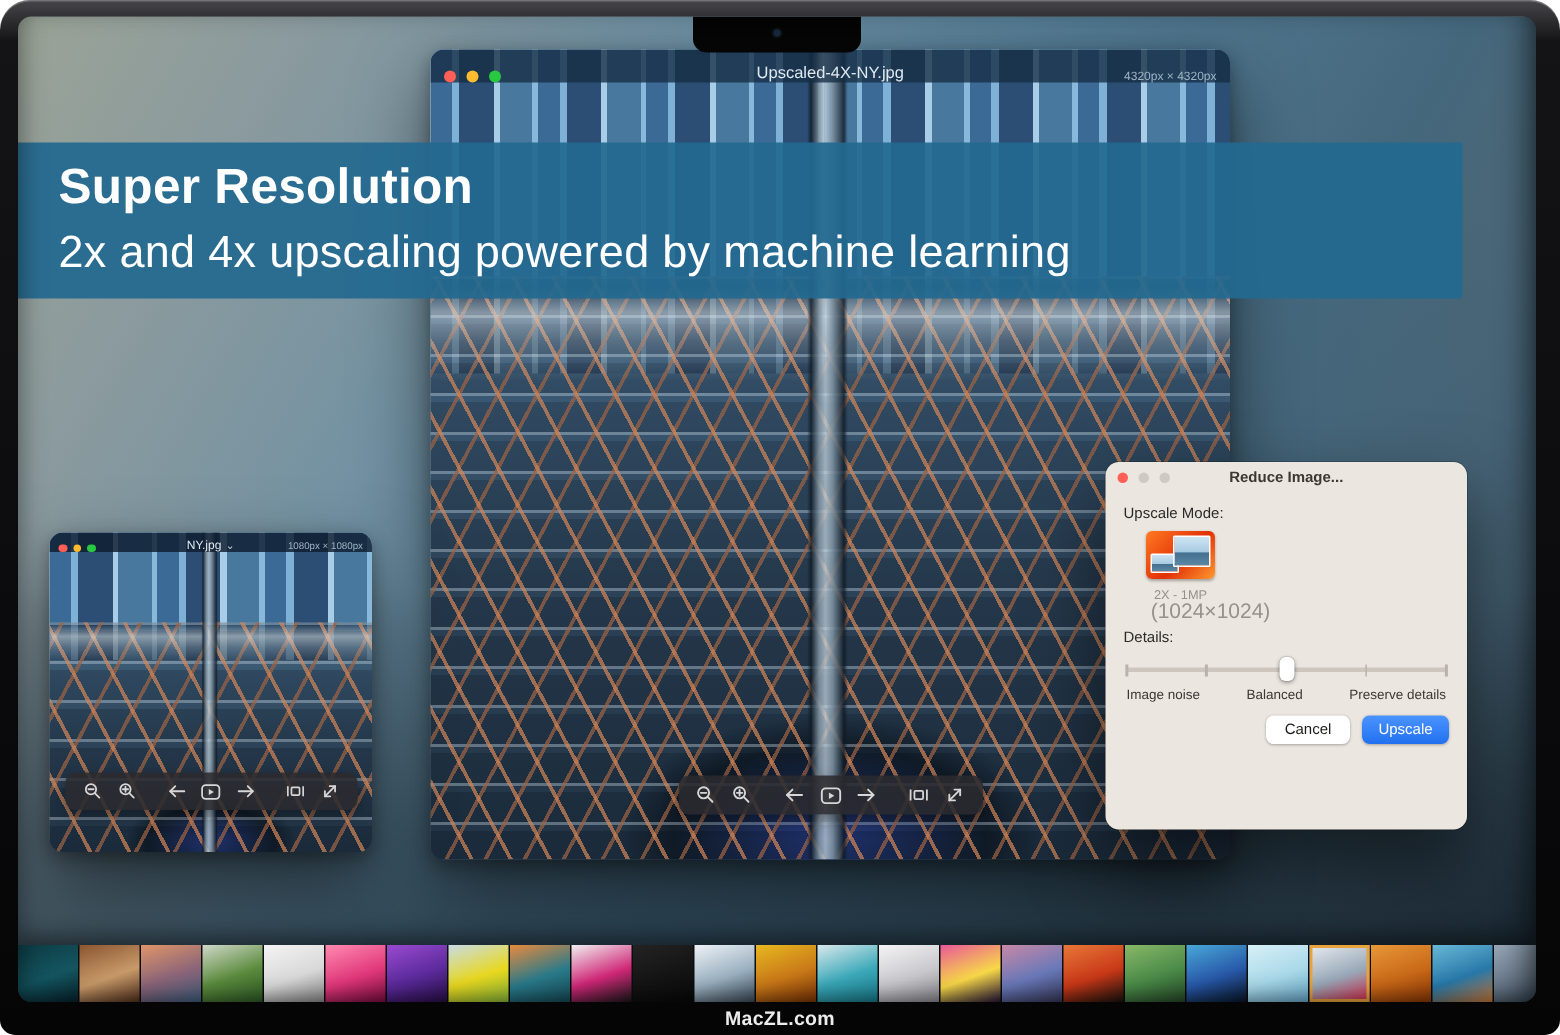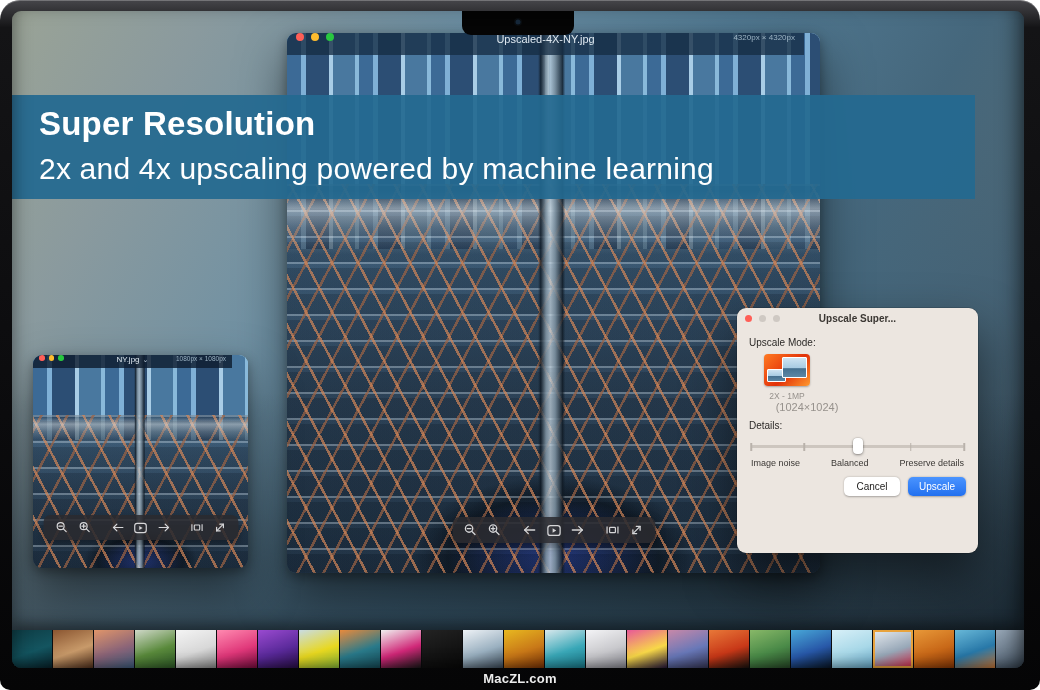--- a/index.html
+++ b/index.html
@@ -21,21 +21,21 @@
   .screen::after{content:"";position:absolute;inset:0;pointer-events:none;z-index:35;
     box-shadow:inset -16px 0 22px -12px rgba(0,0,0,.6),inset 14px 0 18px -12px rgba(0,0,0,.35),inset 0 -10px 16px -8px rgba(0,0,0,.4);}
 
   .notch{position:absolute;top:0;left:50%;transform:translateX(-50%);width:112px;height:24px;background:#050505;
     border-radius:0 0 9px 9px;z-index:30;}
   .camera{position:absolute;left:50%;top:11px;transform:translate(-50%,-50%);width:5px;height:5px;border-radius:50%;
     background:#16283a;box-shadow:0 0 0 1.5px #0a0d10;}
 
   
   .window{position:absolute;border-radius:9px;overflow:hidden;box-shadow:0 22px 48px rgba(0,0,0,.5),0 4px 12px rgba(0,0,0,.35);}
-  .titlebar{position:absolute;left:0;right:16px;top:0;display:flex;align-items:flex-start;z-index:6;}
+  .titlebar{position:absolute;left:0;right:0;top:0;display:flex;align-items:flex-end;z-index:6;}
   .lights{display:flex;align-items:center;gap:7px;}
   .light{border-radius:50%;}
   .l-red{background:#ff5f57;} .l-yellow{background:#febc2e;} .l-green{background:#28c840;} .l-gray{background:#cfc9c3;}
   .tb-title{position:absolute;left:0;right:0;text-align:center;pointer-events:none;}
   .tb-dims{margin-left:auto;}
 
   
   .vessel-art{position:absolute;inset:0;
     background:
       linear-gradient(90deg,rgba(0,0,0,0) 47.1%,rgba(15,25,35,.78) 47.6%,rgba(125,145,160,.9) 48.6%,rgba(205,220,230,.7) 49.4%,rgba(125,145,160,.9) 50.3%,rgba(15,25,35,.78) 51.7%,rgba(0,0,0,0) 52.2%),
@@ -92,21 +92,21 @@
   .mode-item{display:flex;flex-direction:column;align-items:center;width:72px;cursor:default;}
   .mode-thumb{width:46px;height:32px;border-radius:4px;position:relative;
     background:linear-gradient(135deg,#ff7a22 0%,#e23108 55%,#ff9a2e 100%);box-shadow:0 1px 2px rgba(0,0,0,.3);}
   .mode-item.selected .mode-thumb{outline:2.5px solid var(--accent);outline-offset:1.5px;}
   .photo-sm,.photo-lg{position:absolute;border:1px solid #fff;border-radius:1px;
     background:linear-gradient(180deg,#cfe4f2 0%,#a8cbe2 52%,#45708f 56%,#5c87a5 100%);}
   .photo-sm{left:3px;bottom:4px;width:19px;height:13px;}
   .photo-lg{right:3px;top:3px;width:25px;height:21px;}
   .mode-item.selected .photo-lg{width:29px;height:24px;}
   .mode-label{font-size:8.5px;font-weight:700;margin-top:5px;line-height:11px;color:#1d1c1a;text-align:center;}
-  .mode-sub{font-size:11px;font-weight:700;line-height:10px;color:#1d1c1a;text-align:center;padding-left:40px;}
+  .mode-sub{font-size:14px;font-weight:700;line-height:10px;color:#1d1c1a;text-align:center;padding-left:40px;}
   .mode-item:not(.selected) .mode-label,.mode-item:not(.selected) .mode-sub{color:#96918c;font-weight:400;}
   .slider-wrap{position:relative;height:16px;margin:7px 2px 1px;}
   .slider-track{position:absolute;left:0;right:0;top:7px;height:2.5px;background:#cdc6bf;border-radius:2px;}
   .tick{position:absolute;top:-2.5px;width:1.5px;height:8px;background:#b9b2ab;transform:translateX(-50%);}
   .slider-thumb{position:absolute;top:0;width:10px;height:16px;background:#fff;border-radius:4px;transform:translateX(-50%);
     box-shadow:0 1px 3px rgba(0,0,0,.4),0 0 0 .5px rgba(0,0,0,.12);z-index:2;}
   .slider-labels{display:flex;justify-content:space-between;font-size:9px;color:#3b3835;margin:4px 2px 0;}
   .dlg-warning{font-size:9.5px;line-height:12.5px;color:#2c2a28;margin:9px 0 0;}
   .dlg-footer{display:flex;align-items:center;margin-top:9px;}
   .btn{font-size:10px;height:19px;border-radius:5px;display:flex;align-items:center;justify-content:center;cursor:pointer;}
@@ -261,21 +261,21 @@
       <div class="banner-sub">2x and 4x upscaling powered by machine learning</div>
     </div>
 
     <div class="dialog">
       <div class="dlg-titlebar">
         <div class="lights">
           <span class="light l-red"></span>
           <span class="light l-gray"></span>
           <span class="light l-gray"></span>
         </div>
-        <span class="dlg-title">Upscale Super...</span>
+        <span class="dlg-title">Reduce Image...</span>
       </div>
       <div class="dlg-body">
         <div class="dlg-label">Upscale Mode:</div>
         <div class="modes-row">
           <div class="mode-item">
             <div class="mode-thumb">
               <span class="photo-sm"></span>
               <span class="photo-lg"></span>
             </div>
             <div class="mode-label">2X - 1MP</div>

